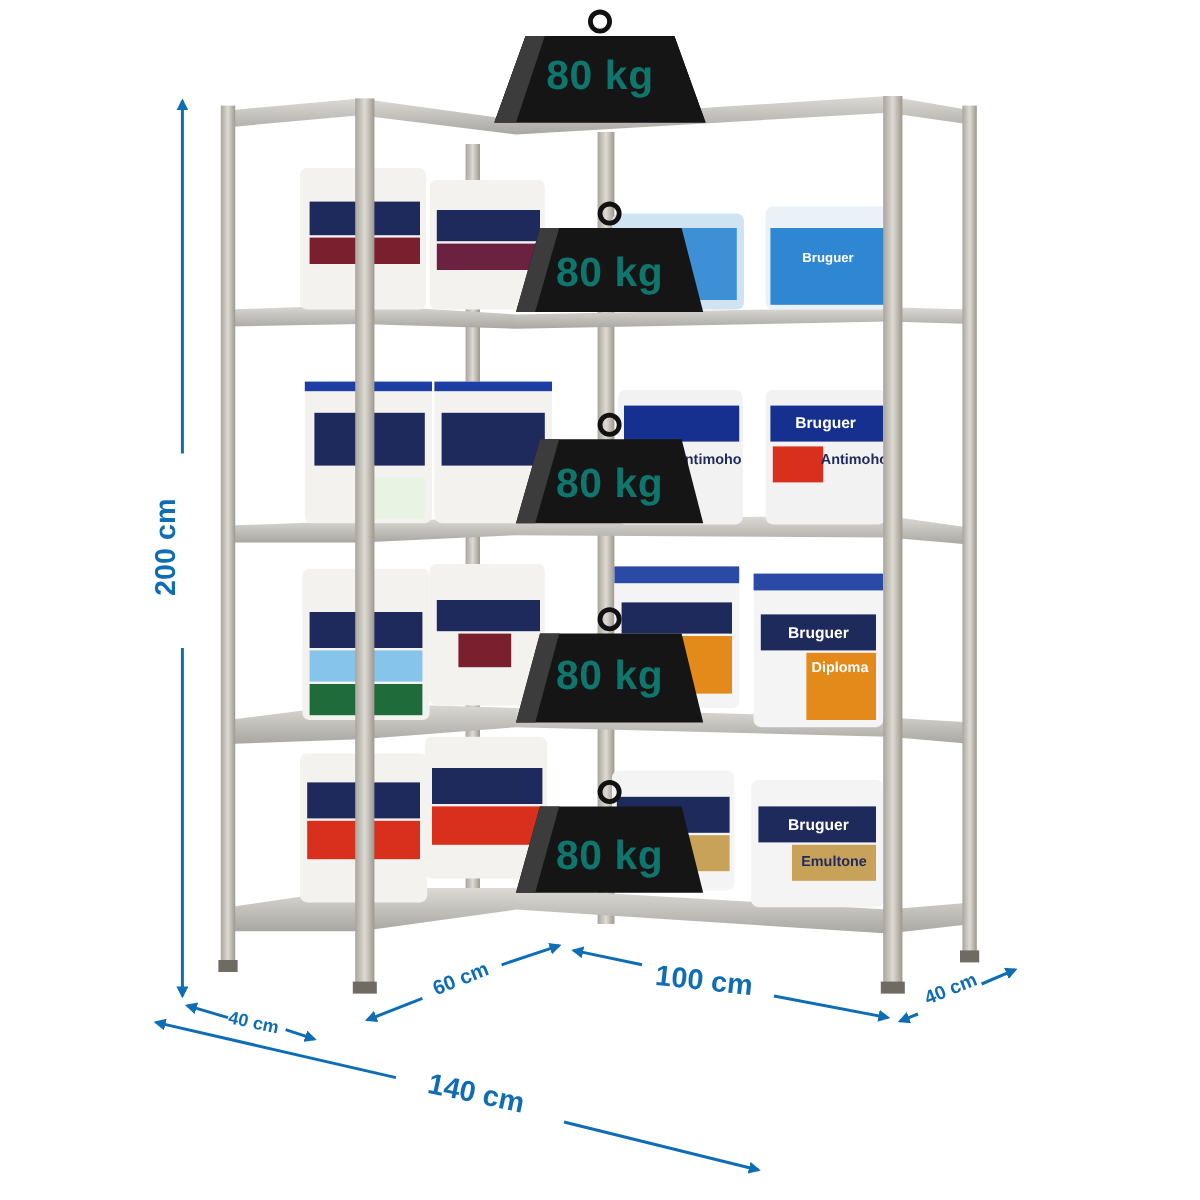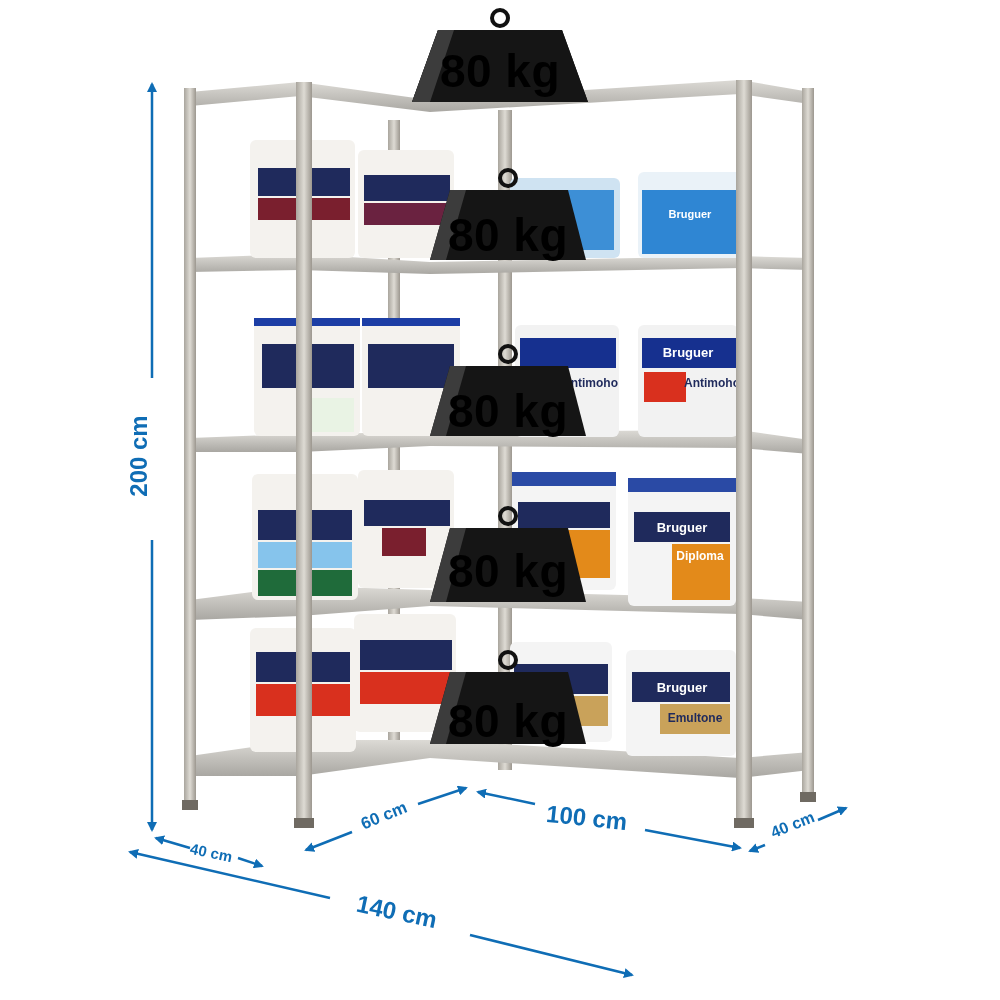--- a/index.html
+++ b/index.html
@@ -1,20 +1,20 @@
 <!DOCTYPE html>
 <html><head>
 <meta charset="utf-8">
 <style>
   html, body { margin: 0; padding: 0; background: #ffffff; }
   body { width: 1000px; height: 1000px; position: relative; overflow: hidden; font-family: "Liberation Sans", sans-serif; }
   #scene { position: absolute; left: 0; top: 0; width: 1000px; height: 1000px; }
   .dim-label { position: absolute; color: #0f6db5; font-family: "Liberation Sans", sans-serif; font-weight: 700; white-space: nowrap; transform-origin: center center; }
   .weight { position: absolute; }
-  .weight-text { position: absolute; left: 0; right: 0; text-align: center; color: #000000; font-family: "Liberation Sans", sans-serif; font-weight: 700; font-size: 46px; letter-spacing: 0.5px; }
+  .weight-text { position: absolute; left: 0; right: 0; text-align: center; color: #0f766e; font-family: "Liberation Sans", sans-serif; font-weight: 700; font-size: 34px; letter-spacing: 0.5px; }
   .bucket-label { font-family: "Liberation Sans", sans-serif; font-weight: 700; }
 </style>
 </head>
 <body>
 
 <svg id="scene" viewBox="0 0 1000 1000" xmlns="http://www.w3.org/2000/svg">
   <defs>
     <linearGradient id="post" x1="0" x2="1">
       <stop offset="0" stop-color="#a9a59d"></stop>
         <stop offset="0.5" stop-color="#dedbd4"></stop>

